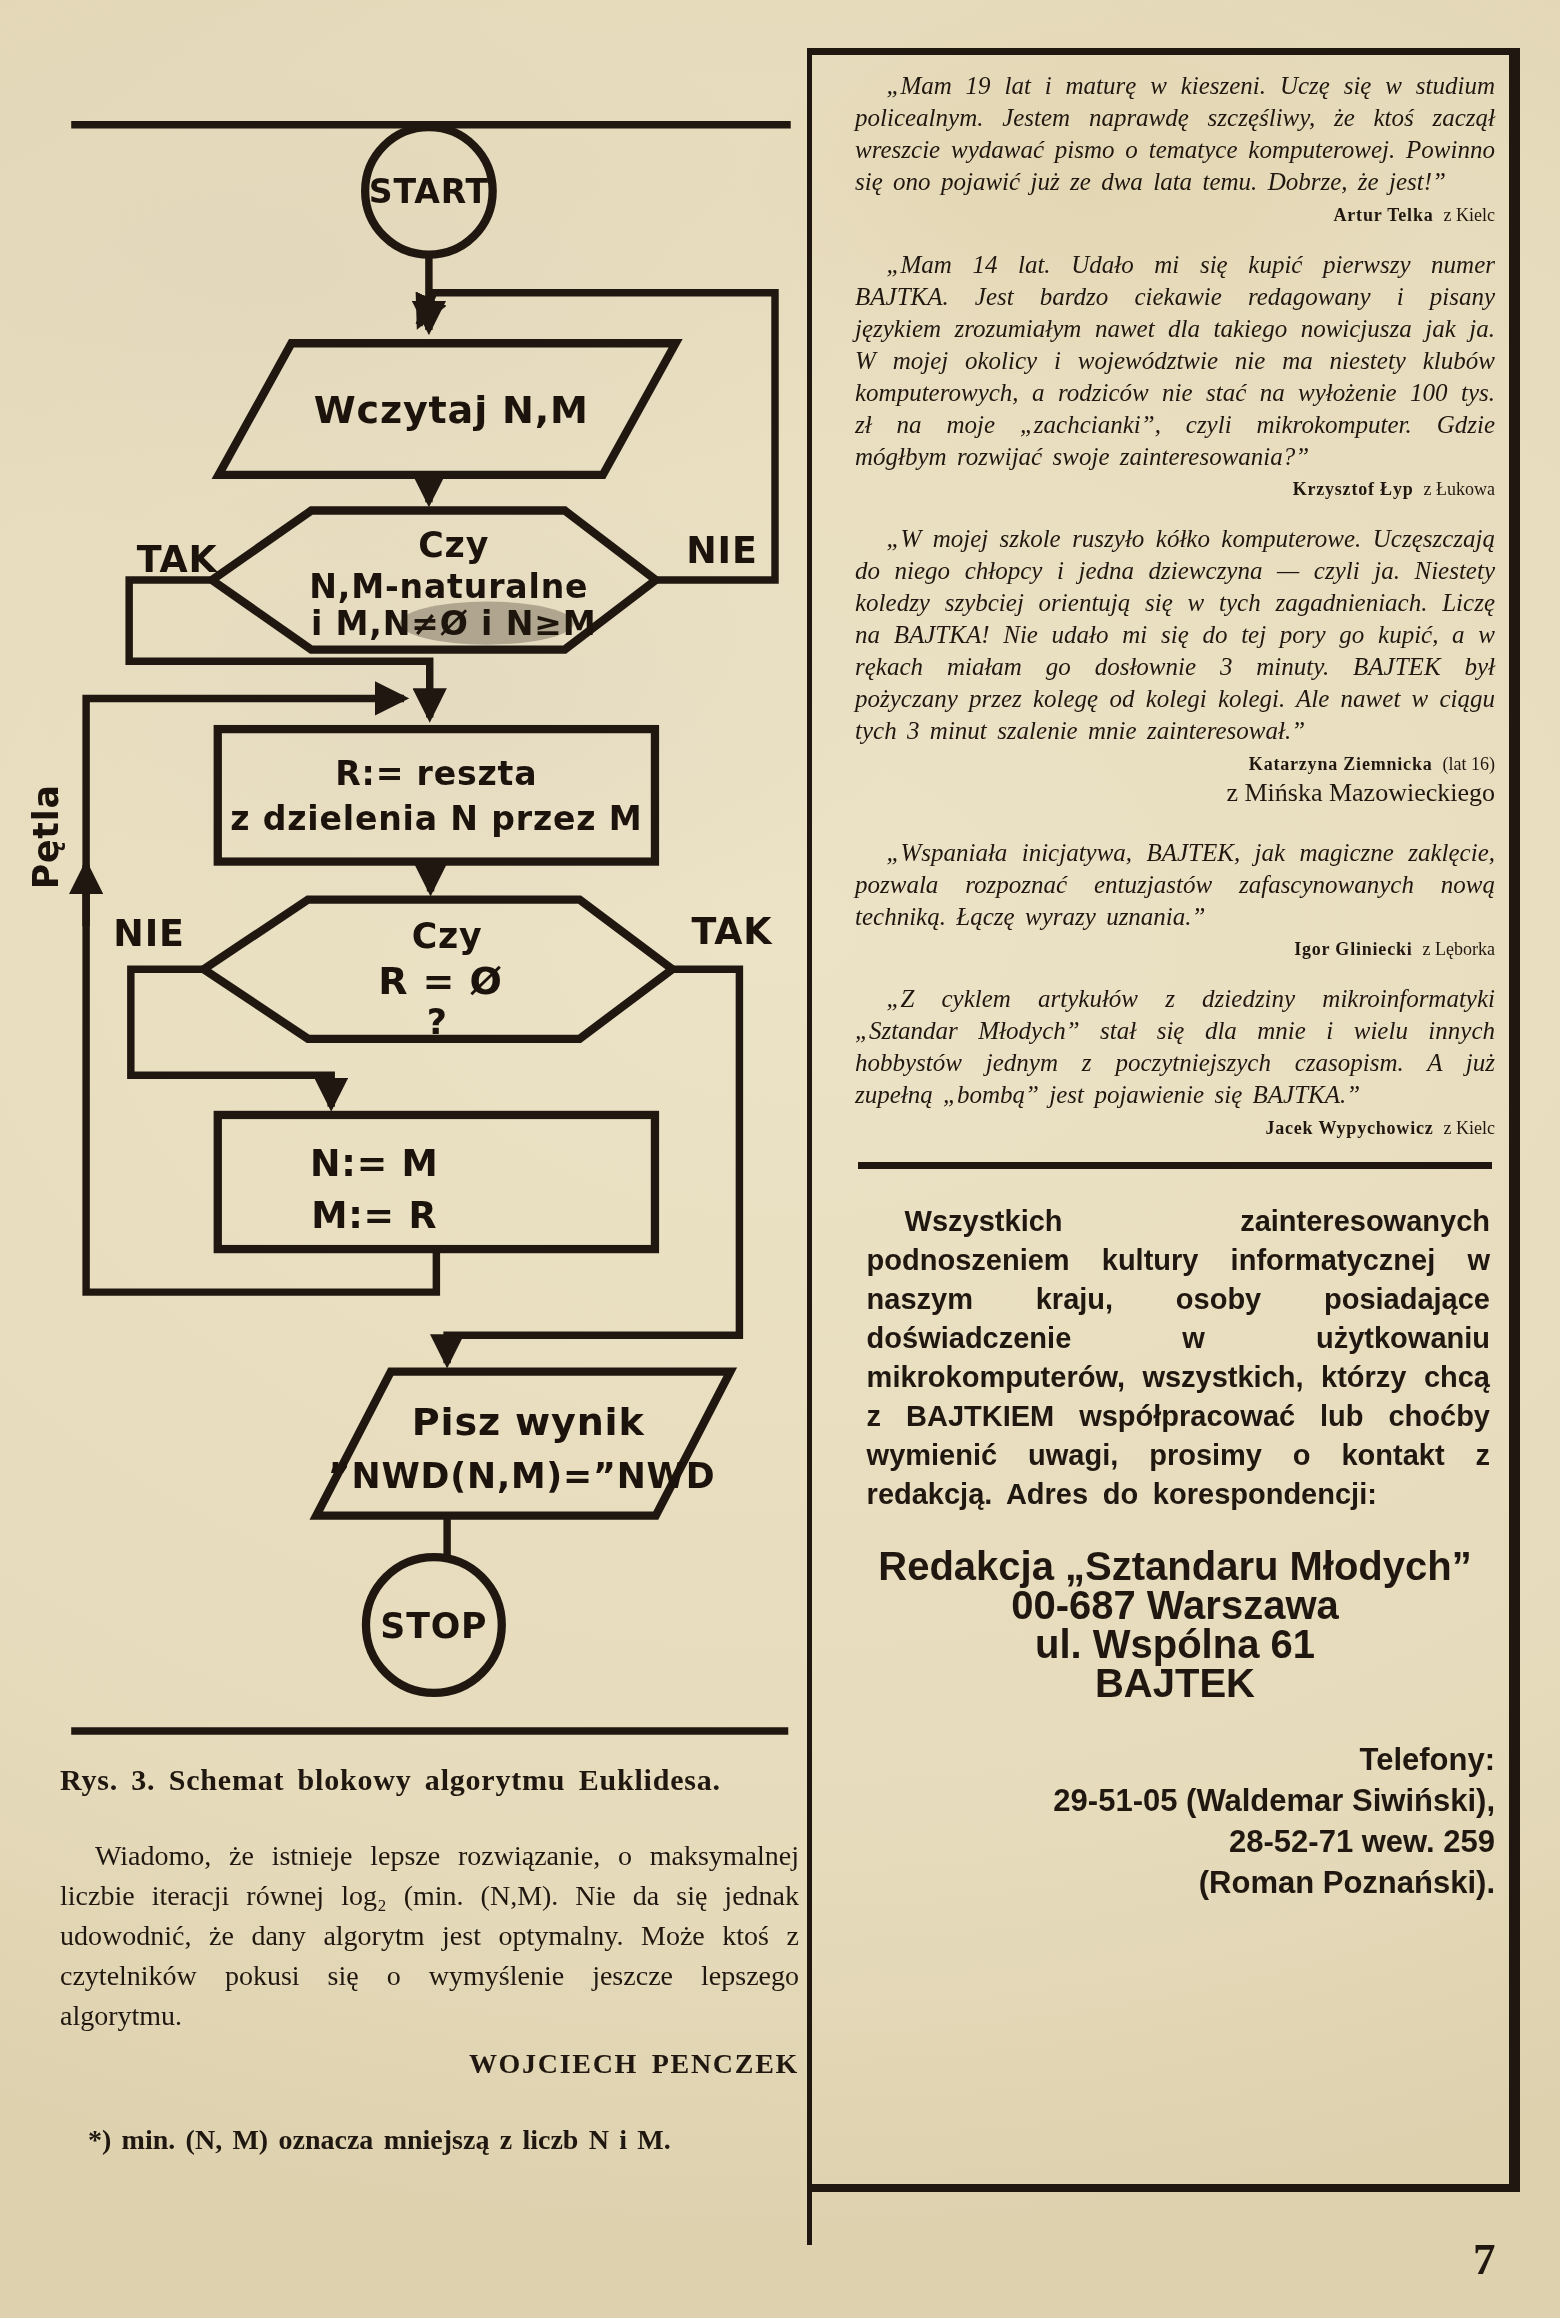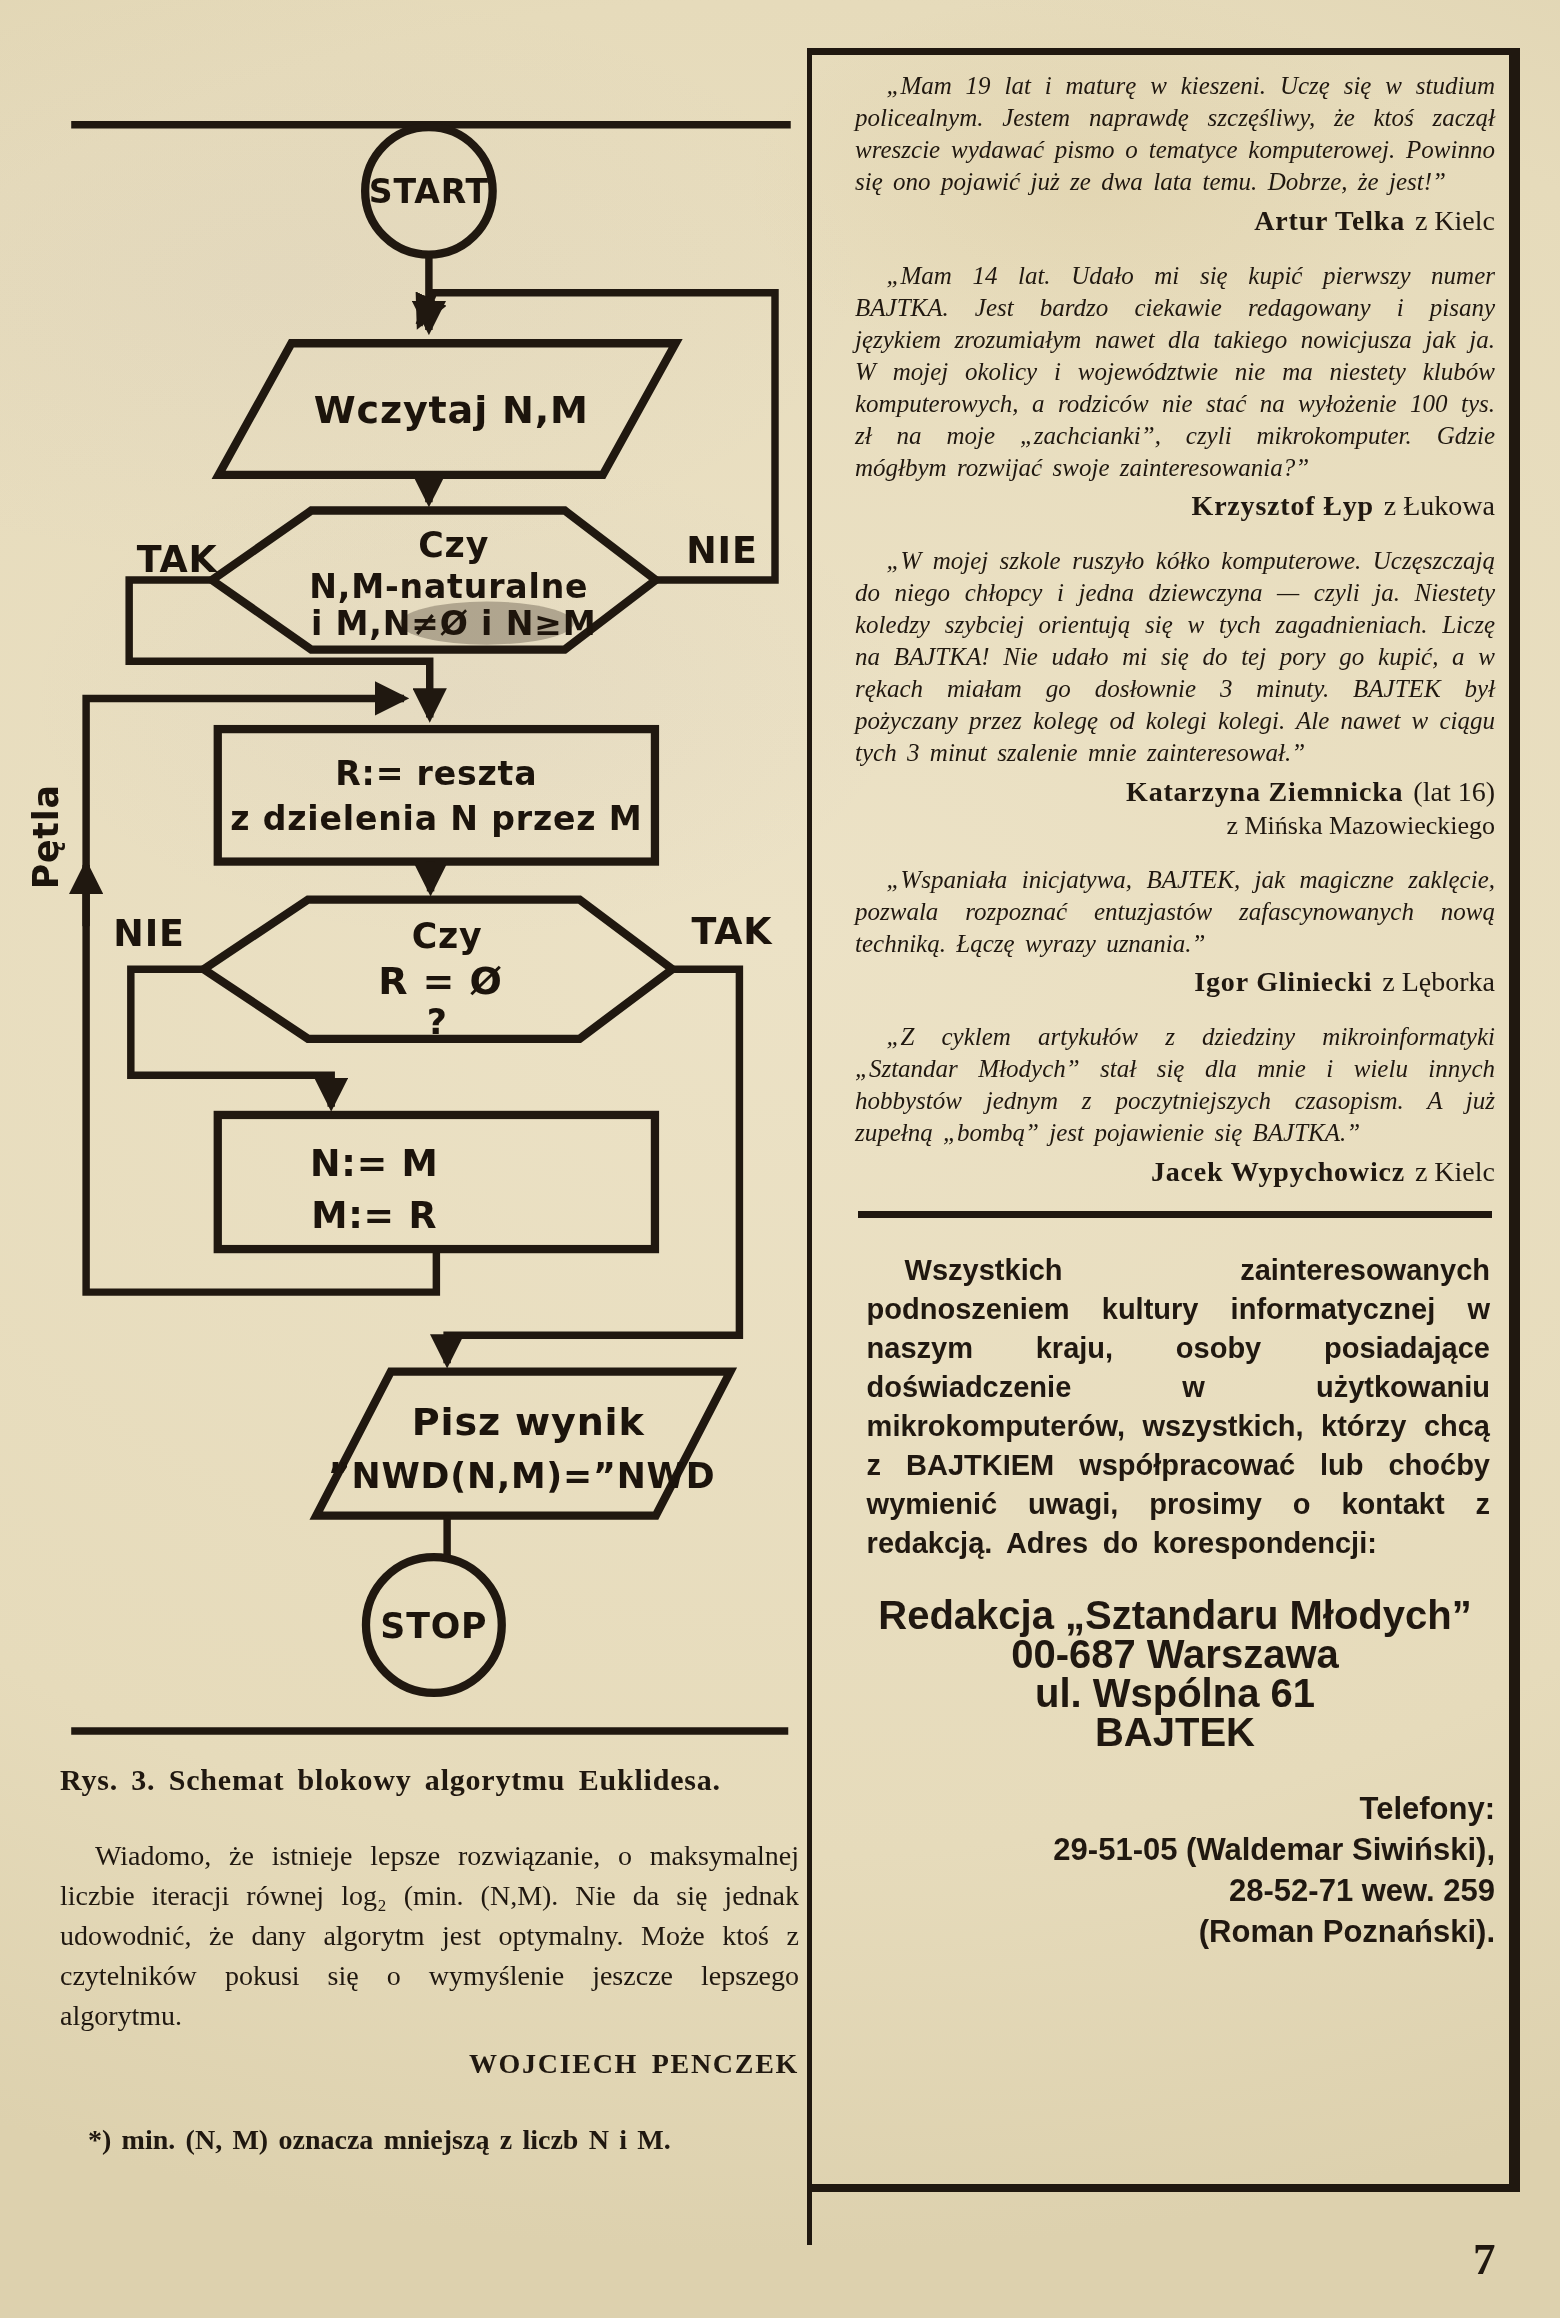--- a/index.html
+++ b/index.html
@@ -36,25 +36,25 @@
   
   .rcol{position:absolute;left:855px;top:70px;width:640px;}
   .rhead{
     font-family:"Liberation Sans",sans-serif;font-weight:bold;font-style:italic;
     font-size:52px;letter-spacing:1.7px;margin:0 0 36px 0;
   }
   .letter{
     margin:0 0 6.6px 0;font-family:"Liberation Serif",serif;font-style:italic;
     font-size:25px;line-height:32px;text-align:justify;text-indent:31.5px;word-spacing:4.1px;
   }
-  .sig{ text-align:right;font-family:"Liberation Serif",serif;font-size:28px;
+  .sig{ text-align:right;font-family:"Liberation Serif",serif;font-size:18px;
     margin:3.3px 0 23px 0;}
   .sig .name{font-weight:bold;font-style:normal;letter-spacing:0.8px;}
   .sig .origin{font-style:normal;margin-left:10px;}
-  .sig2{text-align:right;font-family:"Liberation Serif",serif;font-size:26px;margin:-20px 0 23px 0;}
+  .sig2{text-align:right;font-family:"Liberation Serif",serif;font-size:26px;margin:-20px 0 29px 0;}
   .col-rule{height:7.5px;background:#201810;margin:16.6px 3.3px 33px 3.3px;}
   .appeal{
     font-family:"Liberation Sans",sans-serif;font-weight:bold;
     font-size:29px;line-height:39px;text-align:justify;text-indent:38px;
     word-spacing:6.6px;margin:0 5px 0 11.6px;
   }
   .address{
     font-family:"Liberation Sans",sans-serif;font-weight:bold;
     font-size:40px;line-height:39px;text-align:center;margin-top:33px;
   }

